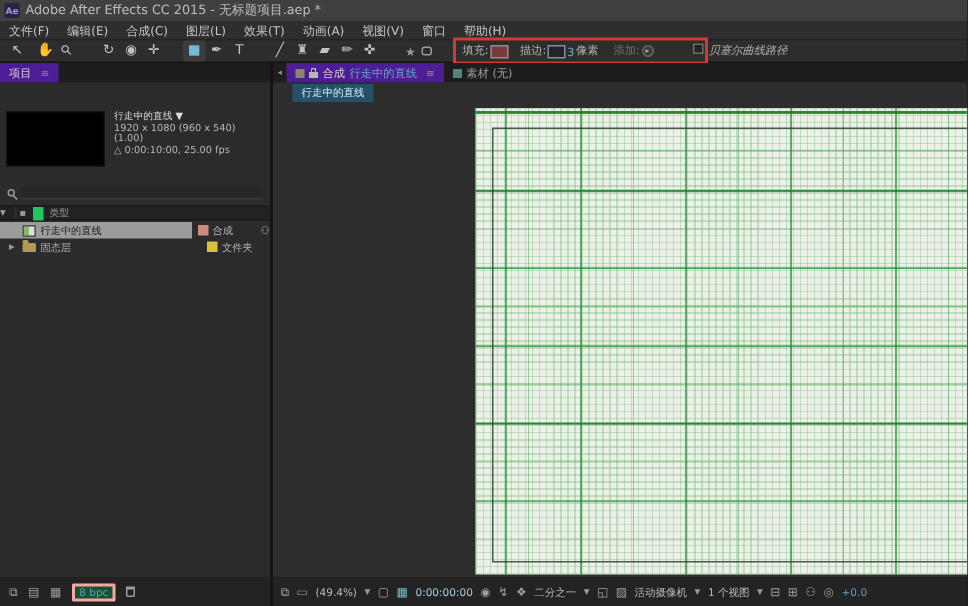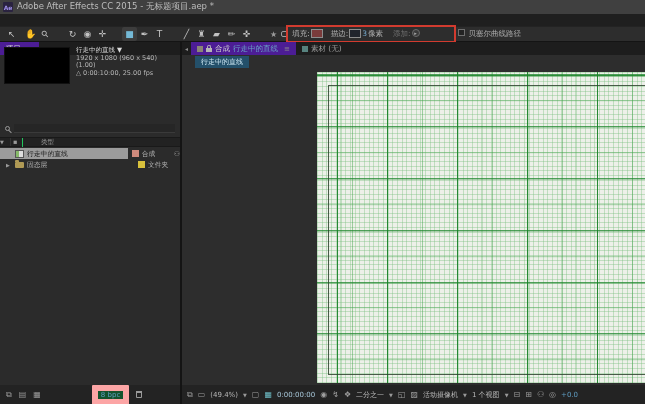--- a/index.html
+++ b/index.html
@@ -22,67 +22,67 @@
   .toolbar { position:absolute; left:0; top:26px; width:645px; height:16px; background:#2d2d2d;
     border-top:1px solid #232323; border-bottom:1px solid #141414; display:flex; align-items:center; }
   .tool { width:15px; height:14px; display:flex; align-items:center; justify-content:center;
     color:#c2c2c2; font-size:9px; line-height:1; }
   .tool.small-gap { margin-left:4px; }
   .tool.active { background:#3d3d3d; color:#74b9d6; border-radius:2px; }
   .tool .rot { display:inline-block; transform:rotate(-45deg); }
   .tb-spacer { width:12px; }
   .shapebtns { display:flex; gap:4px; margin-left:16px; color:#9a9a9a; font-size:8px; align-items:center; }
   .mask-rect { width:7px; height:6px; border:1px solid #9a9a9a; border-radius:2px; }
-  .fillstroke { position:relative; display:flex; align-items:flex-start; gap:1px; 
+  .fillstroke { position:relative; display:flex; align-items:center; gap:1px; margin-left:16px;
     padding:2px 6px 2px 4px; font-size:7.5px; color:#b3b3b3; }
   .annotation-box { position:absolute; left:-2px; top:-2px; right:-30px; bottom:-2px;
     border:2px solid #d23b2f; pointer-events:none; }
   .swatch-fill { width:12px; height:9px; background:#7a3b3b; border:1px solid #8d8d8d; }
   .swatch-stroke { width:12px; height:9px; background:#20242c; border:1px solid #8d8d8d; }
   .hot-num { color:#74a8cb; }
   .dim { color:#6f6f6f; }
   .add-btn { width:8px; height:8px; border-radius:50%; background:#3a3a3a; border:1px solid #6a6a6a;
     display:flex; align-items:center; justify-content:center; font-size:5px; color:#aaa; }
-  .bezier { display:flex; gap:4px; margin-left:32px; font-size:7.5px; color:#b0b0b0; }
+  .bezier { display:flex; gap:4px; margin-left:20px; font-size:7.5px; color:#b0b0b0;font-style:italic; }
   .checkbox { width:7px; height:7px; background:#232323; border:1px solid #6e6e6e; }
 
   
   .panels { position:absolute; left:0; top:42px; width:645px; height:343px; background:#141414; }
   .project-panel { position:absolute; left:0; top:0; width:180px; height:343px; background:#2b2b2b; }
   .comp-panel { position:absolute; left:182px; top:0; width:463px; height:343px; background:#2b2b2b; }
 
   .tabstrip { height:13px; background:#1d1d1d; display:flex; align-items:stretch; font-size:7.5px; }
   .tab { display:flex; align-items:center; gap:3px; padding:0 6px; color:#9d9d9d; }
   .tab.active { background:#4c1d95; color:#cecece; }
   .panel-menu-icon { color:#8a8a8a; font-size:7px; margin-left:3px; }
   .tab-swatch { width:6px; height:6px; }
   .lock { position:relative; width:6px; height:4px; background:#b5b5b5; display:inline-block; margin-top:2px; }
   .lock::before { content:""; position:absolute; top:-3px; left:1px; width:2px; height:2px;
     border:1px solid #b5b5b5; border-bottom:none; border-radius:2px 2px 0 0; }
   .comp-tab-name { color:#68a3c5; }
   .nav-arrow { color:#8a8a8a; font-size:6px; display:flex; align-items:center; padding:0 3px; }
 
   
-  .proj-info { position:absolute; left:0; top:2px; width:169px; height:46px; }
+  .proj-info { position:absolute; left:0; top:29px; width:169px; height:46px; }
   .thumb { position:absolute; left:4px; top:3px; width:66px; height:37px; background:#000; border:1px solid #111; }
   .info-text { position:absolute; left:76px; top:3px; font-size:6.5px; color:#b8b8b8; line-height:1.18; }
   .info-text .name-line { color:#dcdcdc; }
   .search-row { position:absolute; left:0; top:80px; width:180px; height:13px; display:flex;
     align-items:center; gap:4px; padding:0 5px; }
   .mag { width:5px; height:5px; border:1px solid #999; border-radius:50%; position:relative; }
   .mag::after { content:""; position:absolute; width:4px; height:1px; background:#999;
     transform:rotate(45deg); right:-3px; bottom:-2px; }
   .search-field { flex:1; height:9px; background:#262626; border-bottom:1px solid #3a3a3a; }
   .list-header { position:absolute; left:0; top:95px; width:180px; height:10px; background:#222;
     border-top:1px solid #191919; border-bottom:1px solid #191919;
     display:flex; align-items:center; font-size:6.5px; color:#9a9a9a; }
   .col-name { padding-left:8px; flex:1; }
   .col-sort { width:10px; font-size:5px; }
   .col-label { width:12px; border-left:1px solid #333; padding-left:2px; }
-  .col-type { width:32px; border-left:1px solid #22c55e; padding-left:18px; }
+  .col-type { width:32px; border-left:7px solid #22c55e; padding-left:4px; }
   .list-row { position:absolute; left:0; width:180px; height:11px; display:flex; align-items:center;
     font-size:6.8px; color:#b5b5b5; }
   .row-name-zone { flex:1; height:100%; display:flex; align-items:center; gap:3px; padding-left:6px; }
   .row-name-zone.selected { background:#9c9c9c; color:#1c1c1c; }
   .twirl { font-size:5px; color:#9a9a9a; width:6px; }
   .compicon { width:9px; height:8px; background:linear-gradient(90deg,#86b96a 0 45%,#dddddd 45%); border:1px solid #555; }
   .folder-ic { width:9px; height:6px; background:#b09a55; position:relative; border-radius:1px; }
   .folder-ic::before { content:""; position:absolute; top:-2px; left:0; width:4px; height:2px;
     background:#b09a55; border-radius:1px 1px 0 0; }
   .row-label-swatch { width:7px; height:7px; margin:0 3px 0 4px; }
@@ -110,32 +110,43 @@
   .proj-footer { position:absolute; left:0; top:0; width:180px; height:19px; background:#232323;
     display:flex; align-items:center; gap:7px; padding-left:6px; font-size:7px; color:#9a9a9a; }
   .comp-footer { position:absolute; left:182px; top:0; width:463px; height:19px; background:#232323;
     display:flex; align-items:center; gap:5px; padding-left:5px; font-size:7px; color:#b9b9b9; }
   .f-icon { color:#9e9e9e; font-size:8px; line-height:1; }
   .f-icon.teal { color:#6fc0c9; }
   .blue-text { color:#5f9dc2; }
   .caret { font-size:5px; color:#9a9a9a; }
   .trash { width:6px; height:7px; border:1px solid #9a9a9a; border-top:2px solid #9a9a9a; border-radius:0 0 1px 1px; }
   .timecode { color:#a8c8da; }
-  .bpc-btn { background:#14532d; border:6px solid #fca5a5; padding:0 3px; border-radius:1px;margin-left:44px; }
+  .bpc-btn { background:#14532d; border:2px solid #fca5a5; padding:0 3px; border-radius:1px; }
 </style>
 </head>
 <body>
 
 <div class="window">
 
   <div class="titlebar">
     <span class="ae-logo">Ae</span>
     <span>Adobe After Effects CC 2015 - 无标题项目.aep *</span>
   </div>
 
+  <div class="menubar">
+    <span class="menu-item">文件(F)</span>
+    <span class="menu-item">编辑(E)</span>
+    <span class="menu-item">合成(C)</span>
+    <span class="menu-item">图层(L)</span>
+    <span class="menu-item">效果(T)</span>
+    <span class="menu-item">动画(A)</span>
+    <span class="menu-item">视图(V)</span>
+    <span class="menu-item">窗口</span>
+    <span class="menu-item">帮助(H)</span>
+  </div>
 
   <div class="toolbar">
     <span class="tool small-gap">↖</span>
     <span class="tool small-gap">✋</span>
     <span class="tool">
         <span class="rot">⚲</span>
       </span>
     <span class="tb-spacer"></span>
     <span class="tool">↻</span>
     <span class="tool">◉</span>

